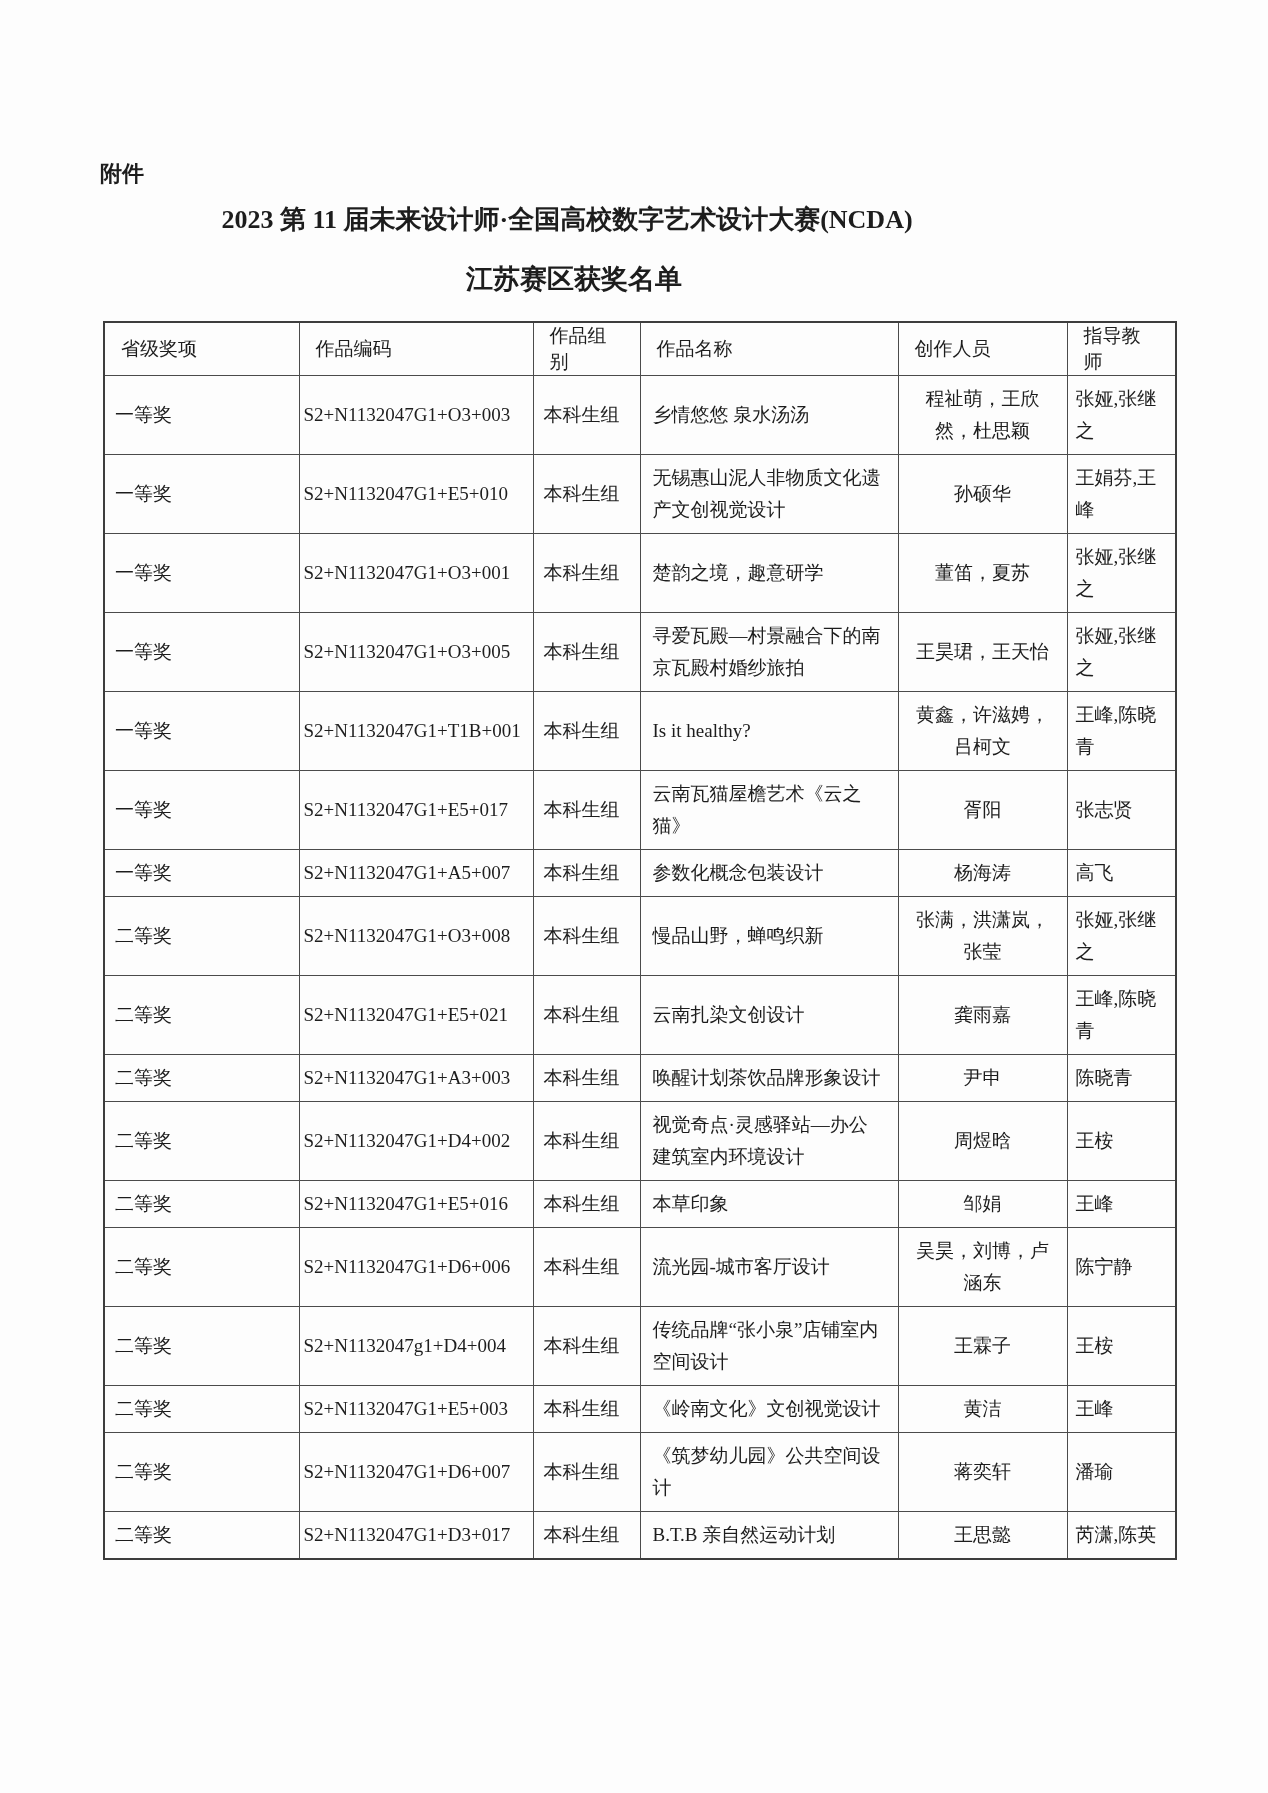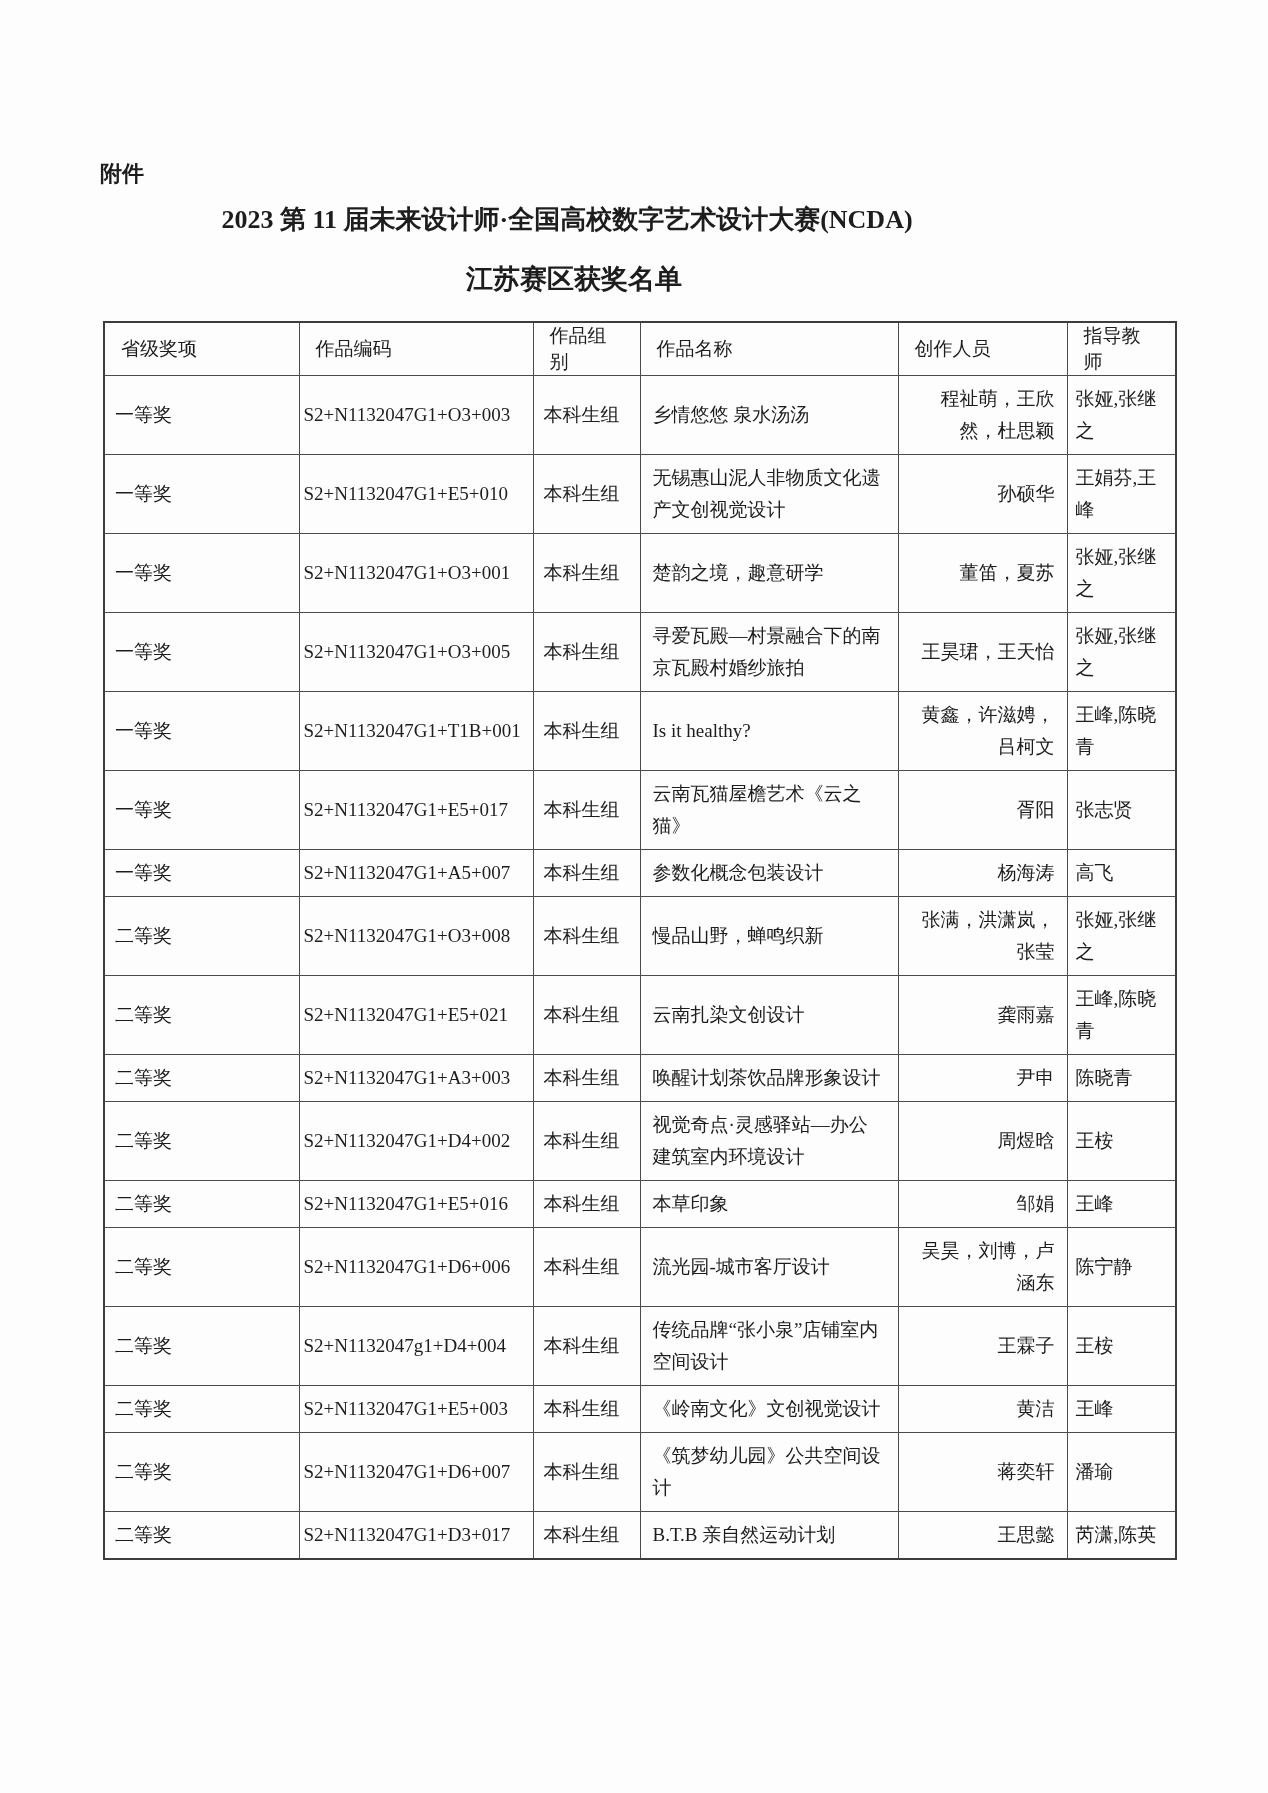--- a/index.html
+++ b/index.html
@@ -61,21 +61,21 @@
   }
   tr.section-row td { height: 28px; }
   .section-label {
     text-align: left;
     padding-left: 6px !important;
     padding-right: 2px !important;
   }
   .c-award, .c-code, .c-group { text-align: left; }
   .c-code { padding-left: 4px !important; padding-right: 4px !important; }
   .c-title    { text-align: left; padding-left: 12px !important; padding-right: 12px !important; }
-  .c-creators { text-align: right; padding-left: 12px !important; padding-right: 12px !important; }
+  .c-creators { text-align: center; padding-left: 12px !important; padding-right: 12px !important; }
   .c-teachers { text-align: left; padding-left: 8px !important; padding-right: 6px !important; }
 </style>
 </head>
 <body>
 
 <div class="page">
 
   <div class="attachment">附件</div>
 
   <div class="titles">

